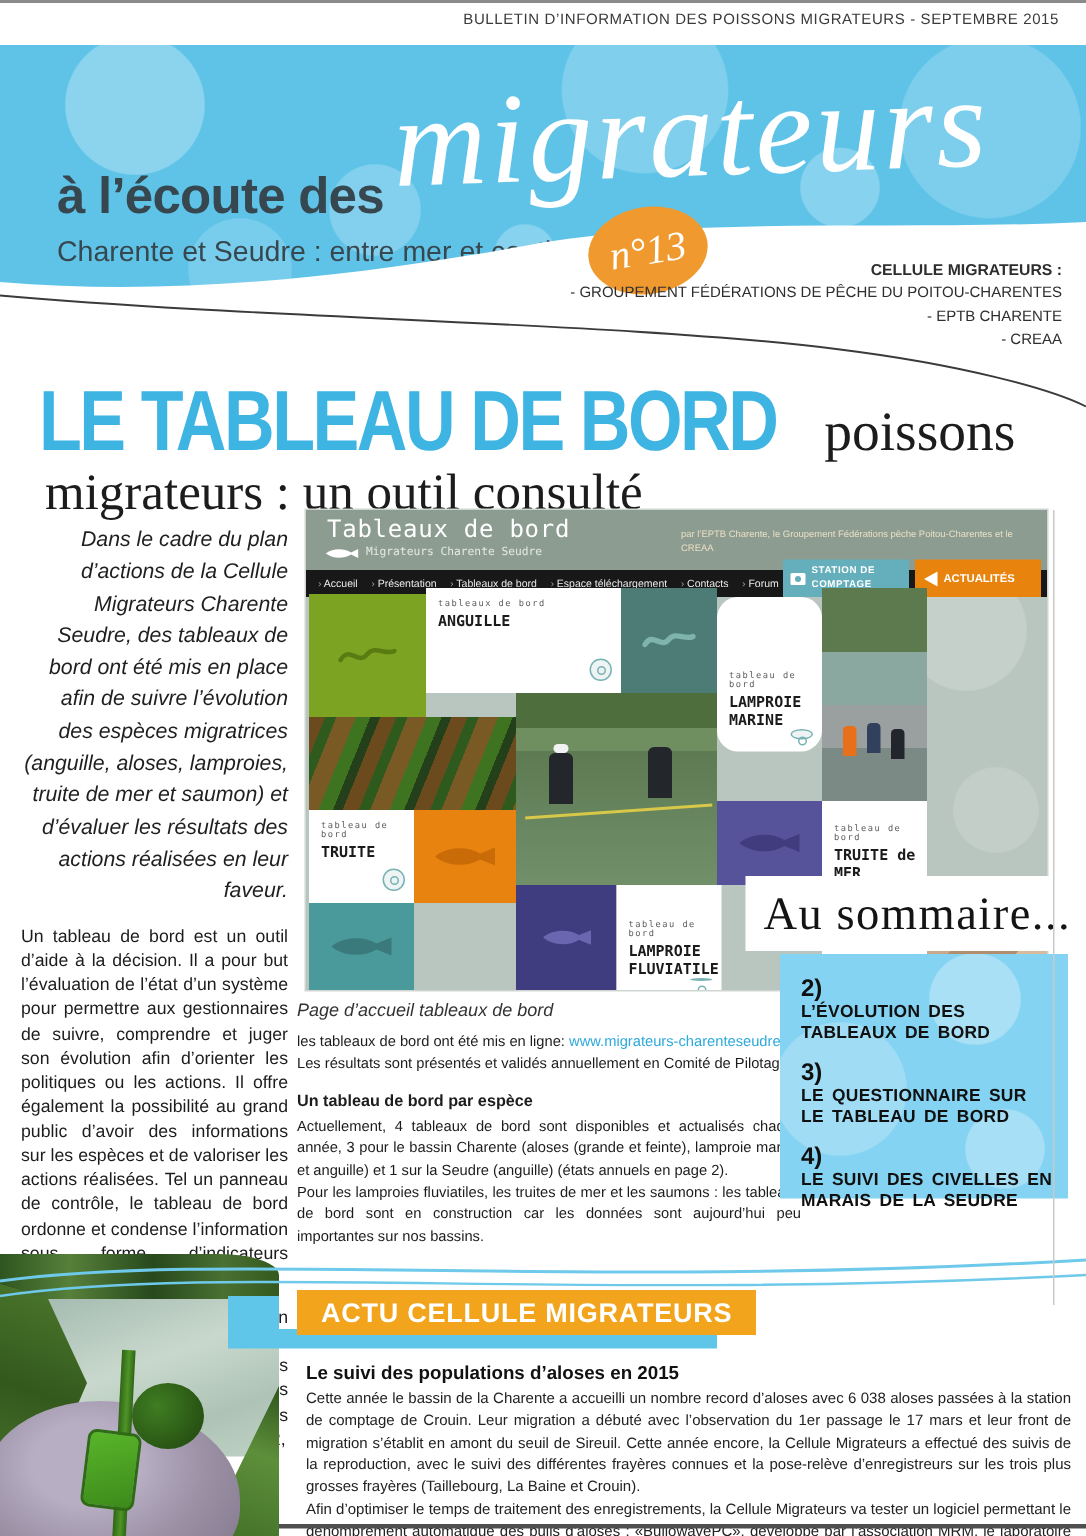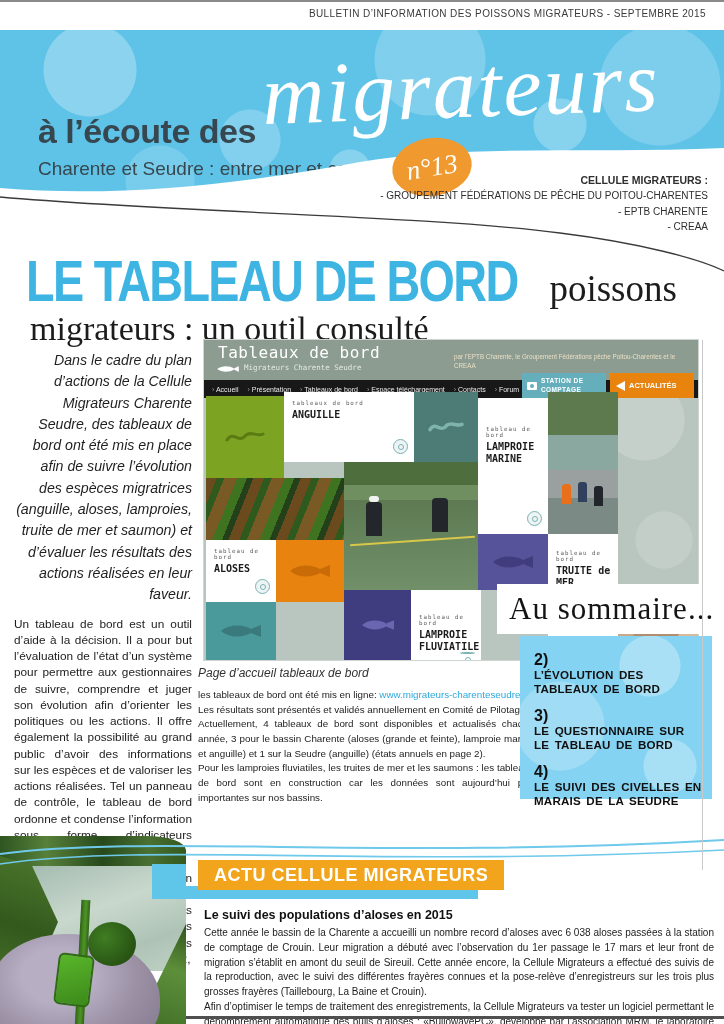--- a/index.html
+++ b/index.html
@@ -197,42 +197,42 @@
       <div class="tile-label">ANGUILLE</div>
       <span class="mag">
           <div></div>
         </span>
     </div>
     <div class="tile" style="left:210px;top:52px;width:64px;height:70px;background:#4d7c76;">
       <svg class="fish-svg" width="40" height="16" viewBox="0 0 44 18">
         <path d="M4 12 C10 2 16 16 22 8 C27 2 34 9 40 6" fill="none" stroke="#7fb3ad" stroke-width="4" stroke-linecap="round"></path>
       </svg>
     </div>
-    <div class="tile tile-white" style="left:274px;top:58px;width:70px;height:136px;padding-top:28px;">
+    <div class="tile tile-white" style="left:274px;top:58px;width:70px;height:103px;padding-top:50px;border-radius:14px;">
       <div class="tile-kicker">tableau de bord</div>
       <div class="tile-label">LAMPROIE MARINE</div>
       <span class="mag">
           <div></div>
         </span>
     </div>
     <div class="tile photo-station" style="left:344px;top:52px;width:70px;height:142px;">
       <div class="ps-person" style="left:14px;top:92px;background:#e8701a;"></div>
       <div class="ps-person" style="left:30px;top:90px;background:#31405c;"></div>
       <div class="ps-person" style="left:46px;top:94px;background:#22262c;"></div>
     </div>
     <div class="tile photo-eels" style="left:2px;top:138px;width:138px;height:62px;"></div>
     <div class="tile photo-measure" style="left:140px;top:122px;width:134px;height:128px;">
       <div class="pm-person" style="left:22px;top:40px;"></div>
       <div class="pm-cap" style="left:25px;top:34px;"></div>
       <div class="pm-person" style="left:88px;top:36px;"></div>
       <div class="pm-tape"></div>
     </div>
     <div class="tile tile-white" style="left:2px;top:200px;width:70px;height:62px;">
       <div class="tile-kicker">tableau de bord</div>
-      <div class="tile-label">ALOSES</div>
+      <div class="tile-label">TRUITE</div>
       <span class="mag">
           <div></div>
         </span>
     </div>
     <div class="tile" style="left:72px;top:200px;width:68px;height:62px;background:#e8830f;">
       <svg class="fish-svg" width="44" height="20" viewBox="0 0 44 20">
         <path d="M2 10 C10 3 24 3 32 8 L42 4 L42 16 L32 12 C24 17 10 17 2 10 Z" fill="#c96c08"></path>
       </svg>
     </div>
     <div class="tile" style="left:274px;top:194px;width:70px;height:56px;background:#57539b;">
@@ -264,20 +264,21 @@
           <div></div>
         </span>
     </div>
     <div class="tile photo-hands" style="left:414px;top:250px;width:80px;height:70px;"></div>
   </div>
 
   <div class="caption">Page d’accueil tableaux de bord</div>
   <div class="midtext">
     <div><span>les tableaux de bord ont été mis en ligne: </span><span class="lnk">www.migrateurs-charenteseudre.fr</span></div>
     <div>Les résultats sont présentés et validés annuellement en Comité de Pilotage.</div>
+    <div class="species-h">Un tableau de bord par espèce</div>
     <div class="midp">Actuellement, 4 tableaux de bord sont disponibles et actualisés chaque année, 3 pour le bassin Charente (aloses (grande et feinte), lamproie marine et anguille) et 1 sur la Seudre (anguille) (états annuels en page 2).</div>
     <div class="midp">Pour les lamproies fluviatiles, les truites de mer et les saumons : les tableaux de bord sont en construction car les données sont aujourd’hui peu importantes sur nos bassins.</div>
   </div>
 
   <div class="sommaire-band">
     <span>Au sommaire...</span>
   </div>
   <div class="sommaire-box">
     <div class="som-item">
       <div class="som-num">2)</div>

